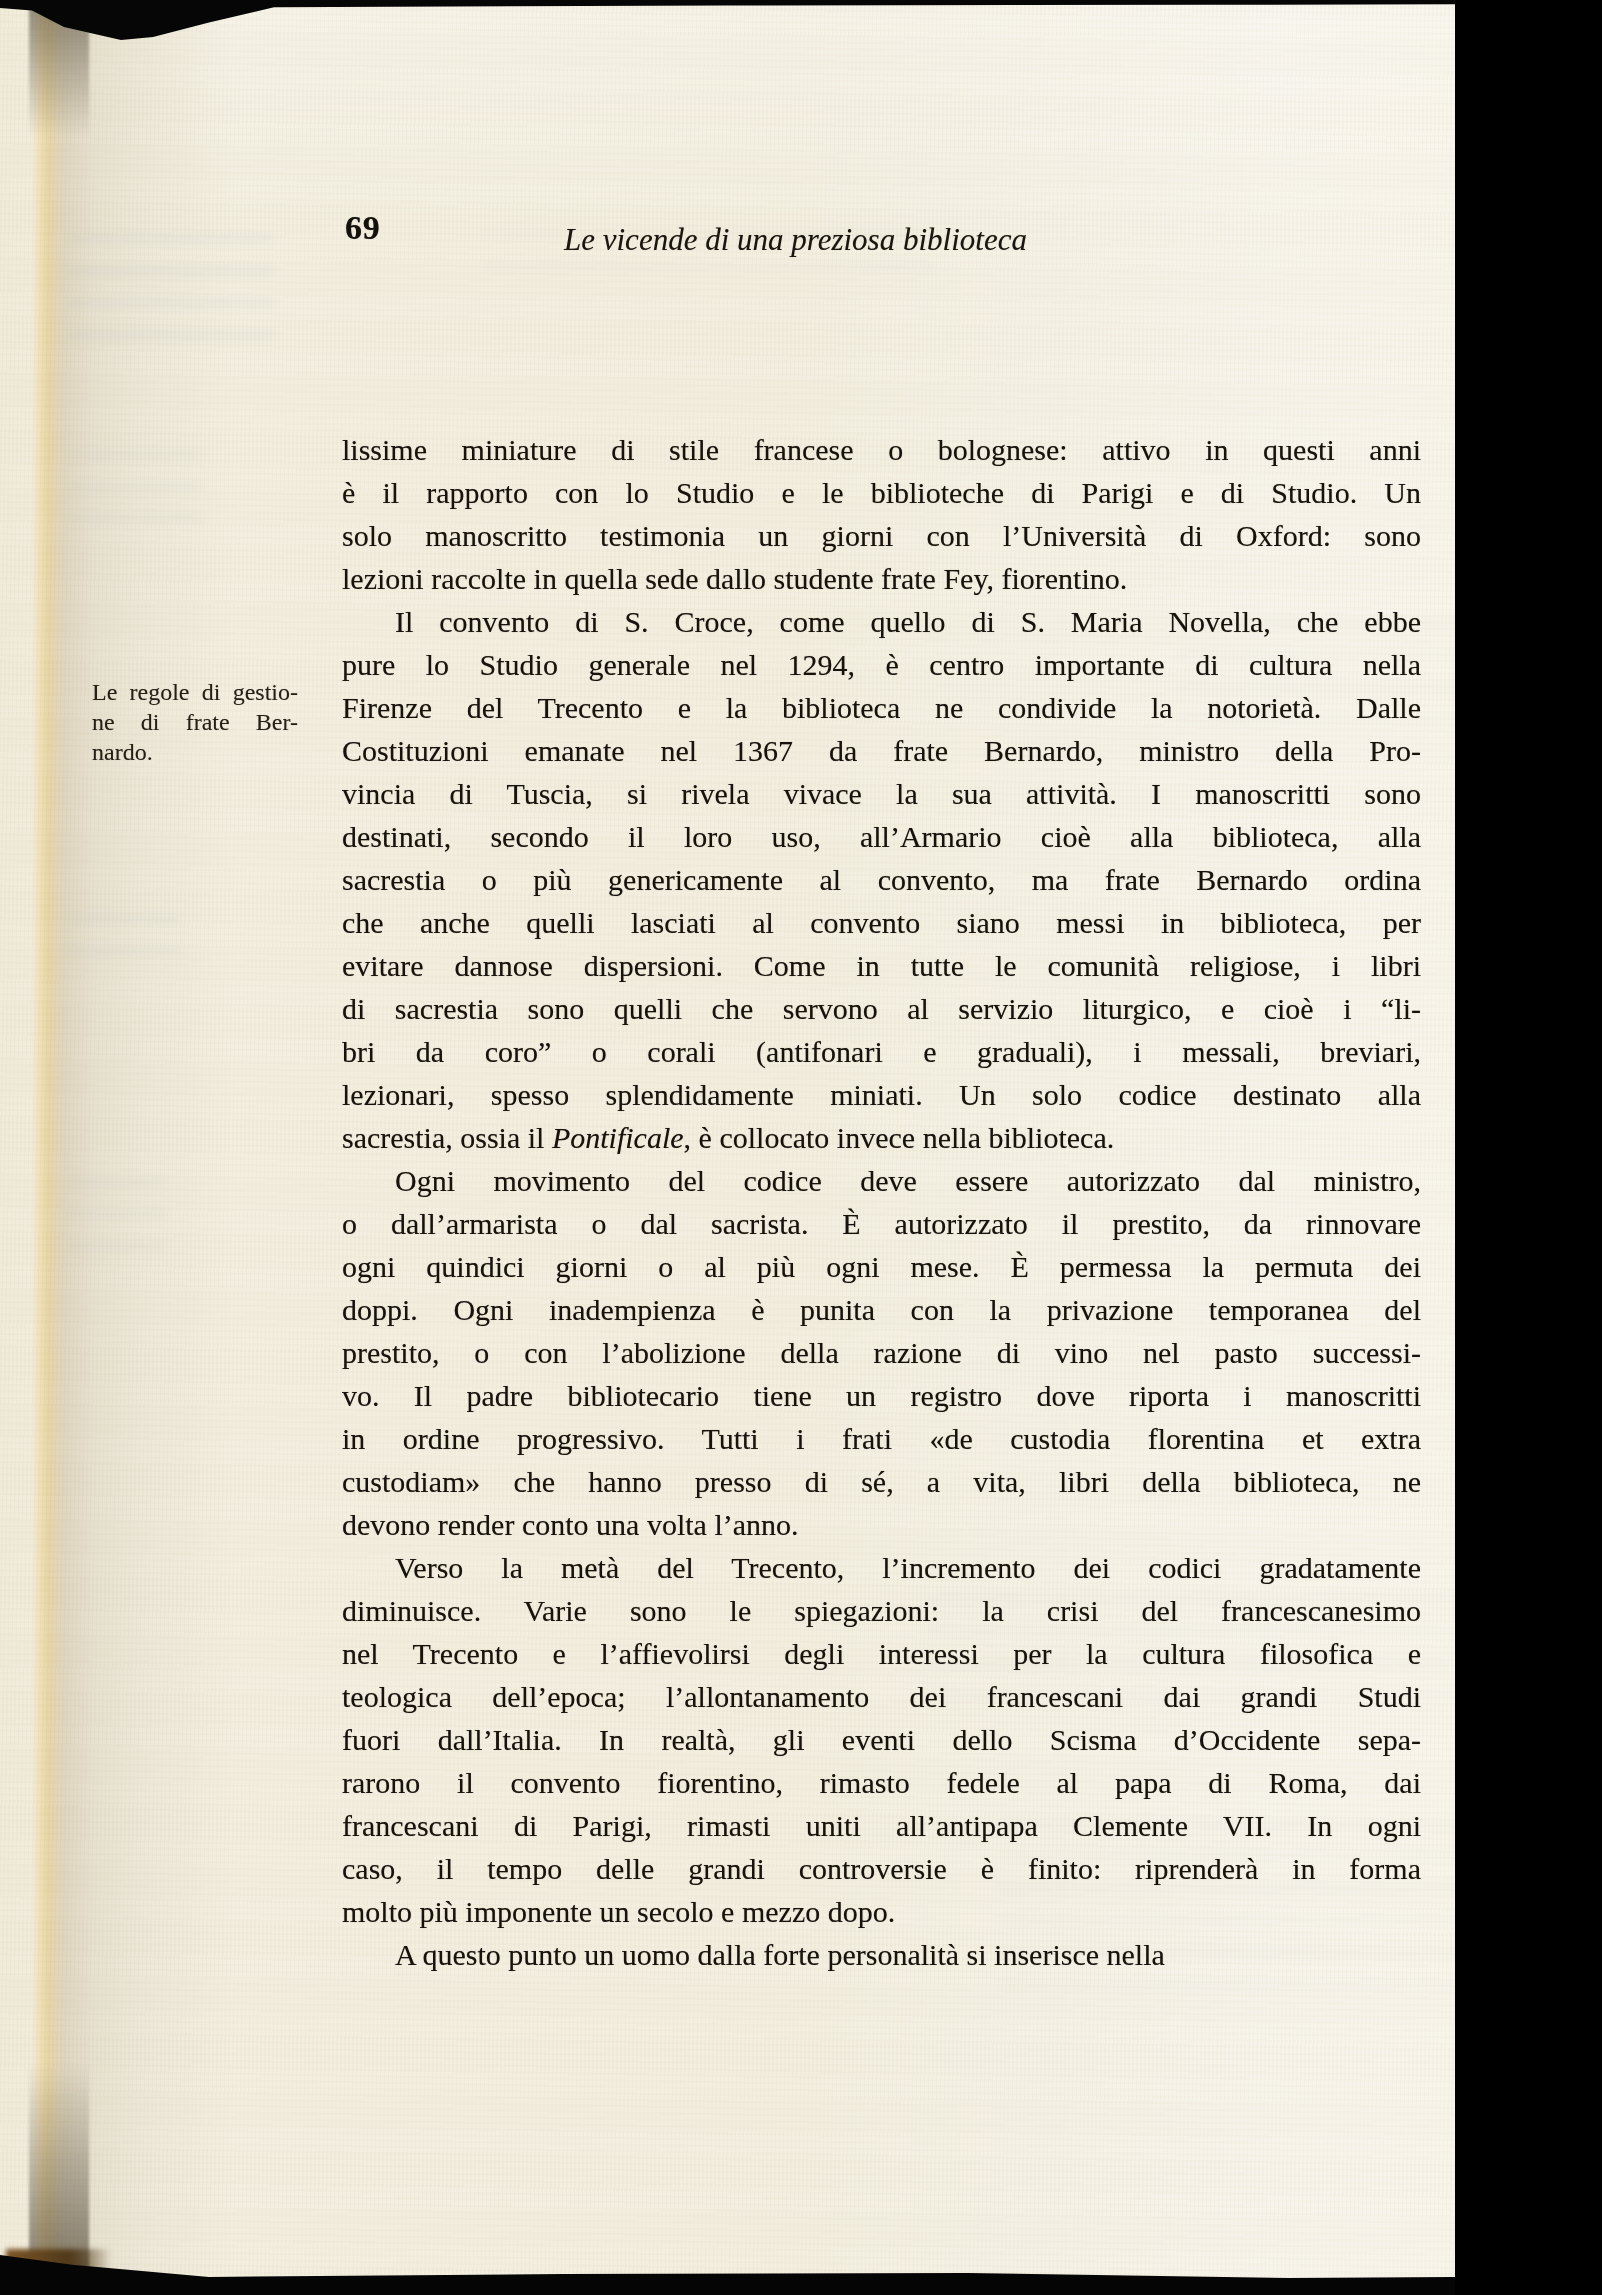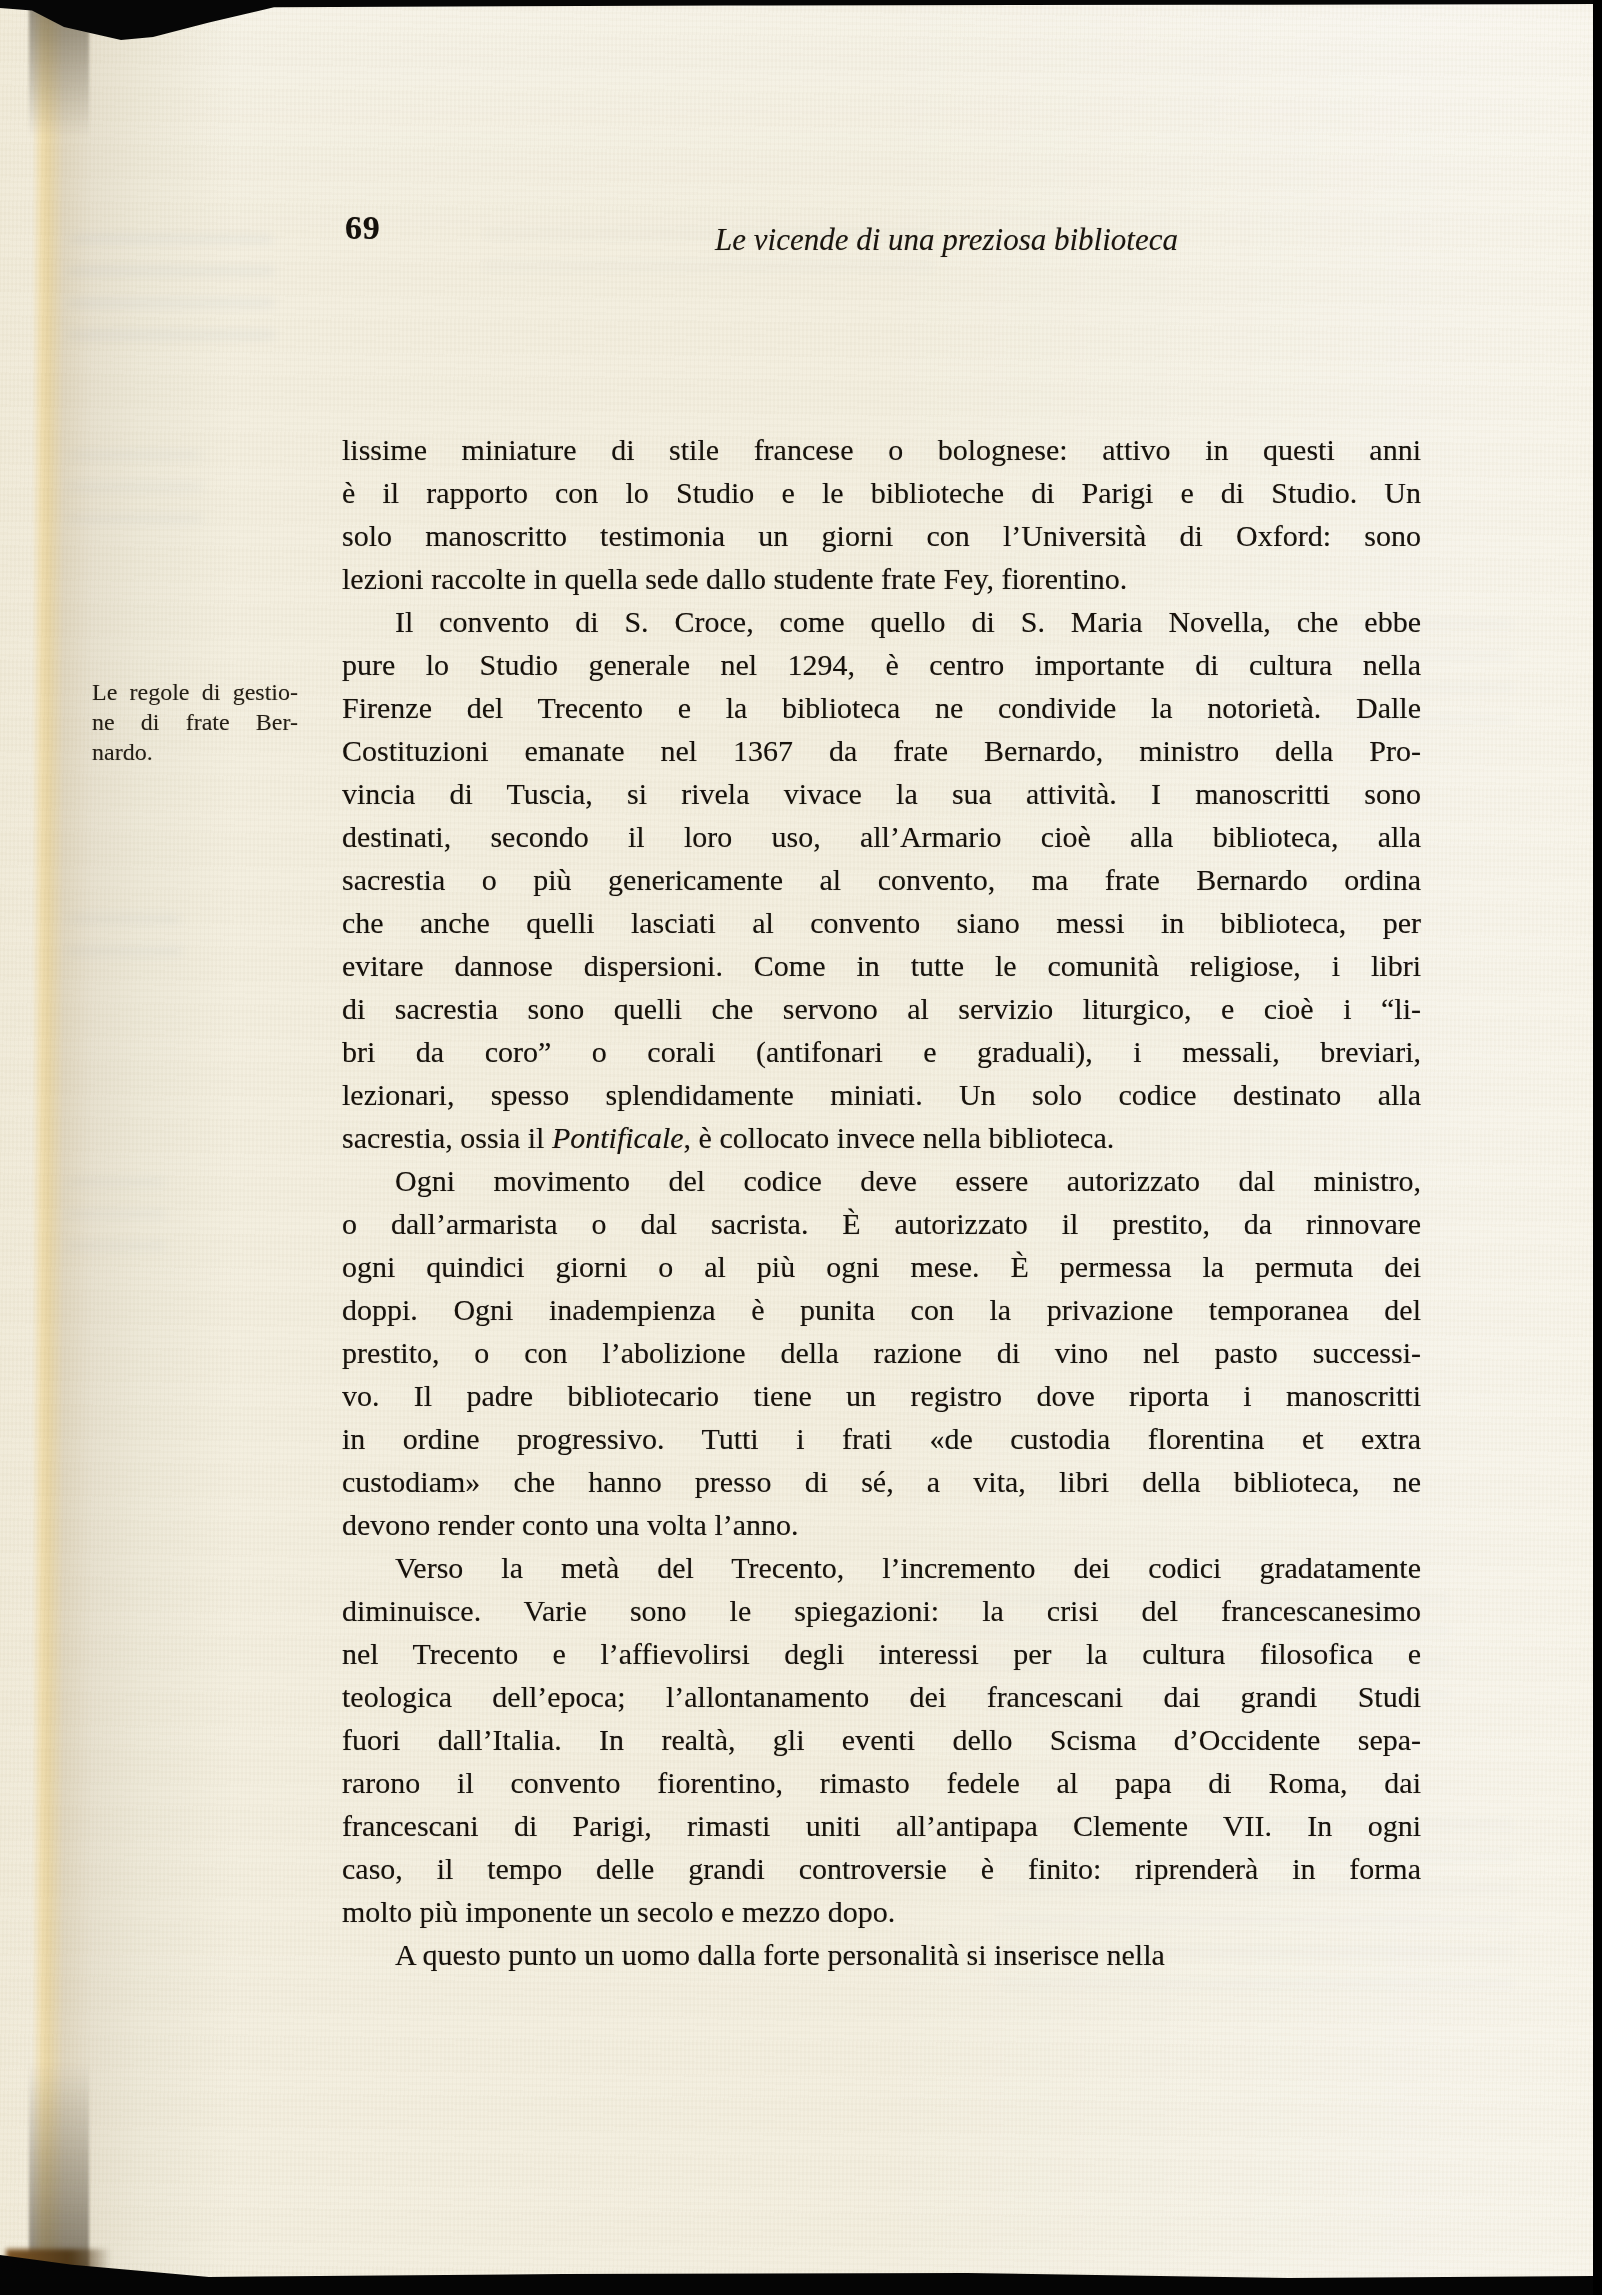--- a/index.html
+++ b/index.html
@@ -1,17 +1,17 @@
 <!DOCTYPE html>
 <html style="font-size:13px"><head>
 <meta charset="utf-8">
 <style>
   html,body{margin:0;padding:0;background:#000;}
   .scan{
-    position:relative;width:1593px;height:2295px;overflow:hidden;
+    position:relative;width:1455px;height:2295px;overflow:hidden;
     background-color:#f2eddd;
     background-image:
       linear-gradient(to right,
         #efe9d6 0px,#f0ead8 32px,
         #eedbaa 42px,#e6d2a0 48px,
         #ddd3bb 64px,#e5decb 93px,
         #ebe6d4 141px, rgba(236,231,214,0) 234px),
       linear-gradient(to right, rgba(255,255,255,0) 55%, rgba(255,255,255,.35) 88%, rgba(253,251,244,.5) 100%),
       linear-gradient(to bottom, rgba(255,255,255,.25) 0, rgba(255,255,255,0) 242px);
     font-family:"Liberation Serif", serif;
@@ -54,21 +54,21 @@
   .g6{left:926px;top:1595px;width:524px;height:129px;opacity:.05;}
   .g7{left:999px;top:1820px;width:515px;height:169px;opacity:.06;}
   .g8{left:483px;top:230px;width:451px;height:50px;opacity:.06;}
 
   .page-number{
     position:absolute;left:345px;top:209px;
     font-size:34px;font-weight:bold;color:#14100b;letter-spacing:0.8px;
     text-shadow:0 0 0.8px rgba(20,16,11,.45);
   }
   .running-header{
-    position:absolute;left:584px;top:222px;width:725px;text-align:center;
+    position:absolute;left:564px;top:222px;width:725px;
     font-style:italic;font-size:31px;color:#1a150f;
     text-shadow:0 0 0.8px rgba(26,21,15,.35);
   }
   .margin-note{
     position:absolute;left:92px;top:677px;width:206px;
     font-size:24px;line-height:30px;color:#241e15;
     text-shadow:0 0 0.8px rgba(36,30,21,.3);
   }
   .body-text{
     position:absolute;left:342px;top:428px;width:1079px;

